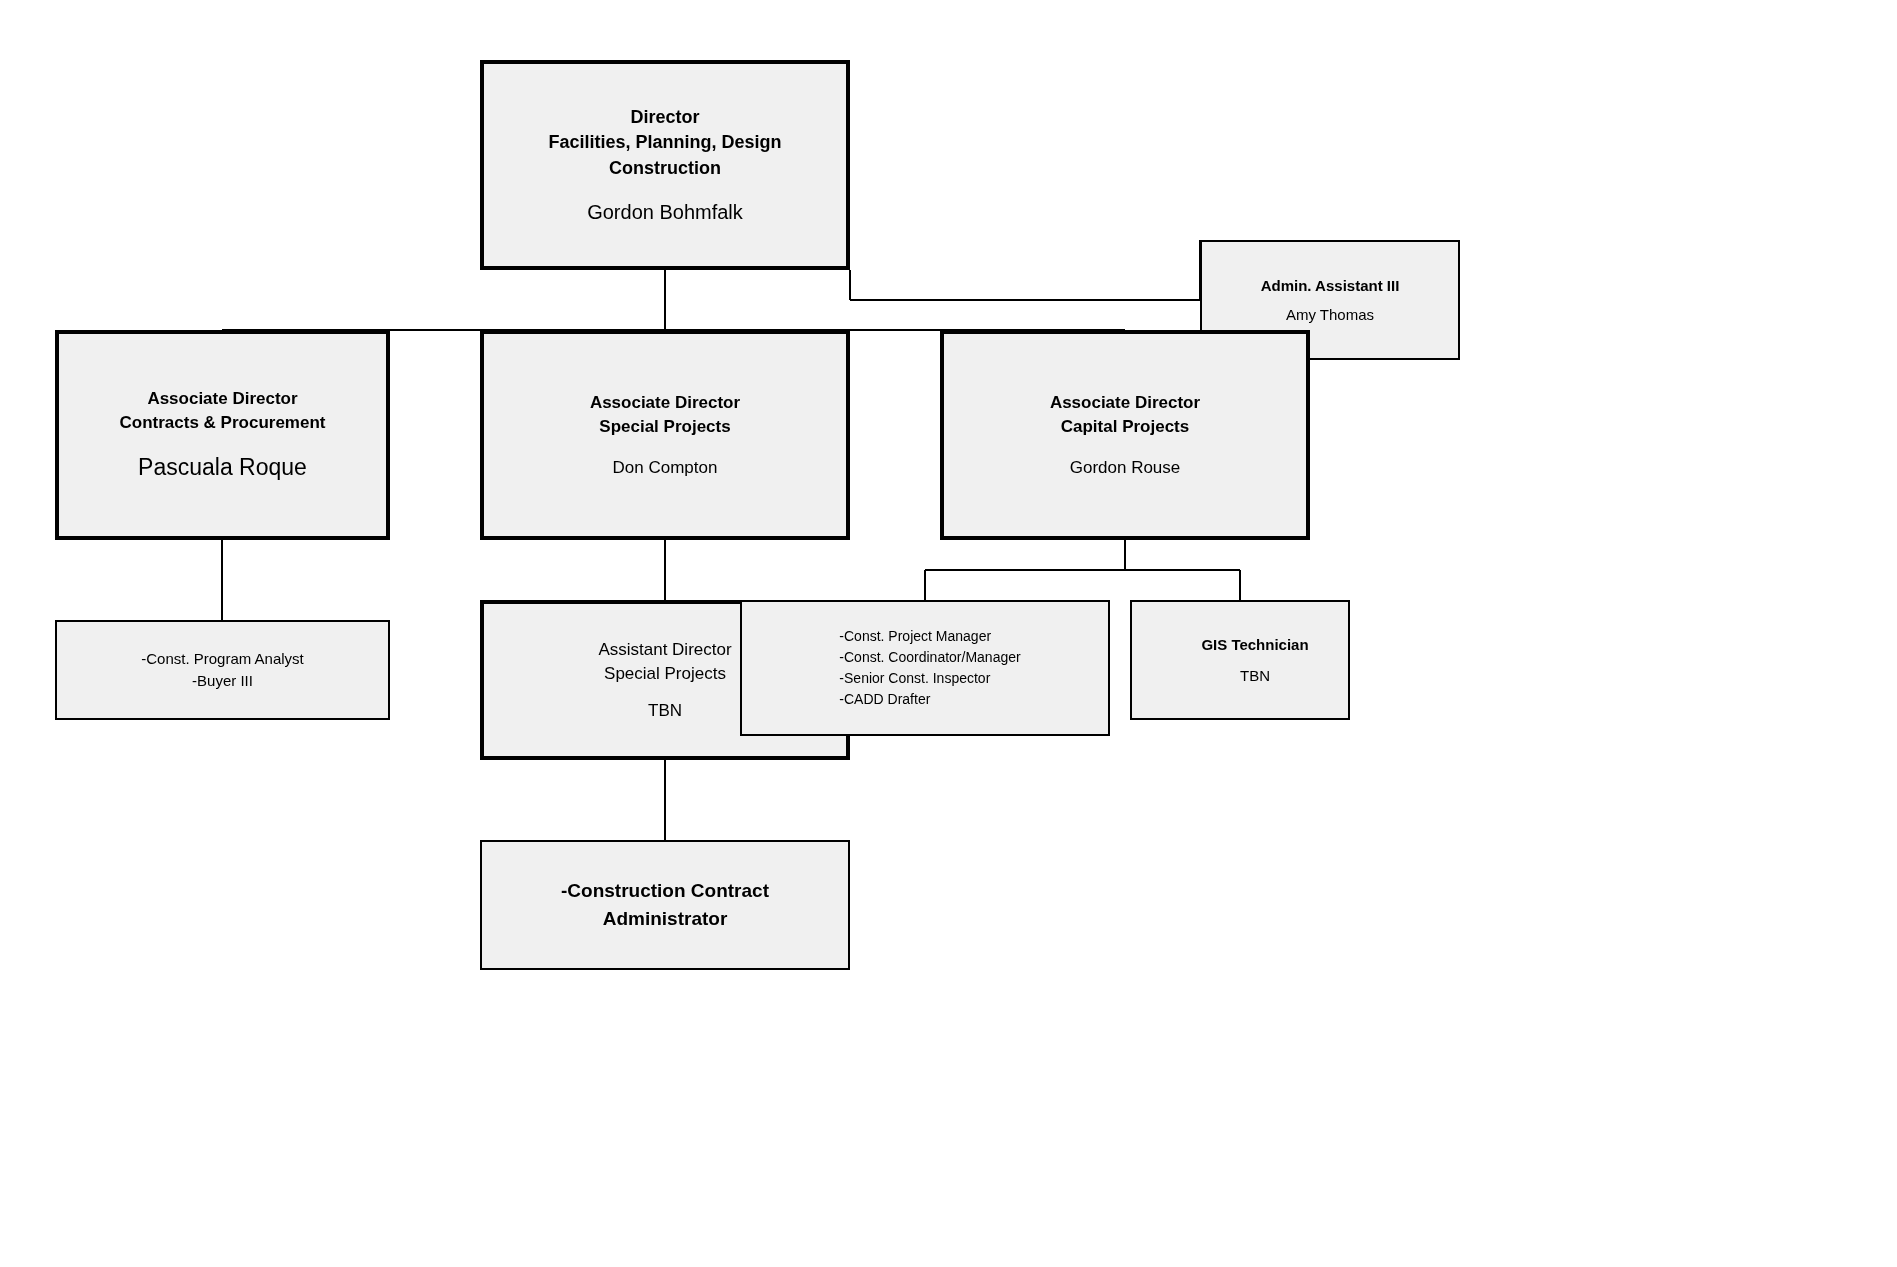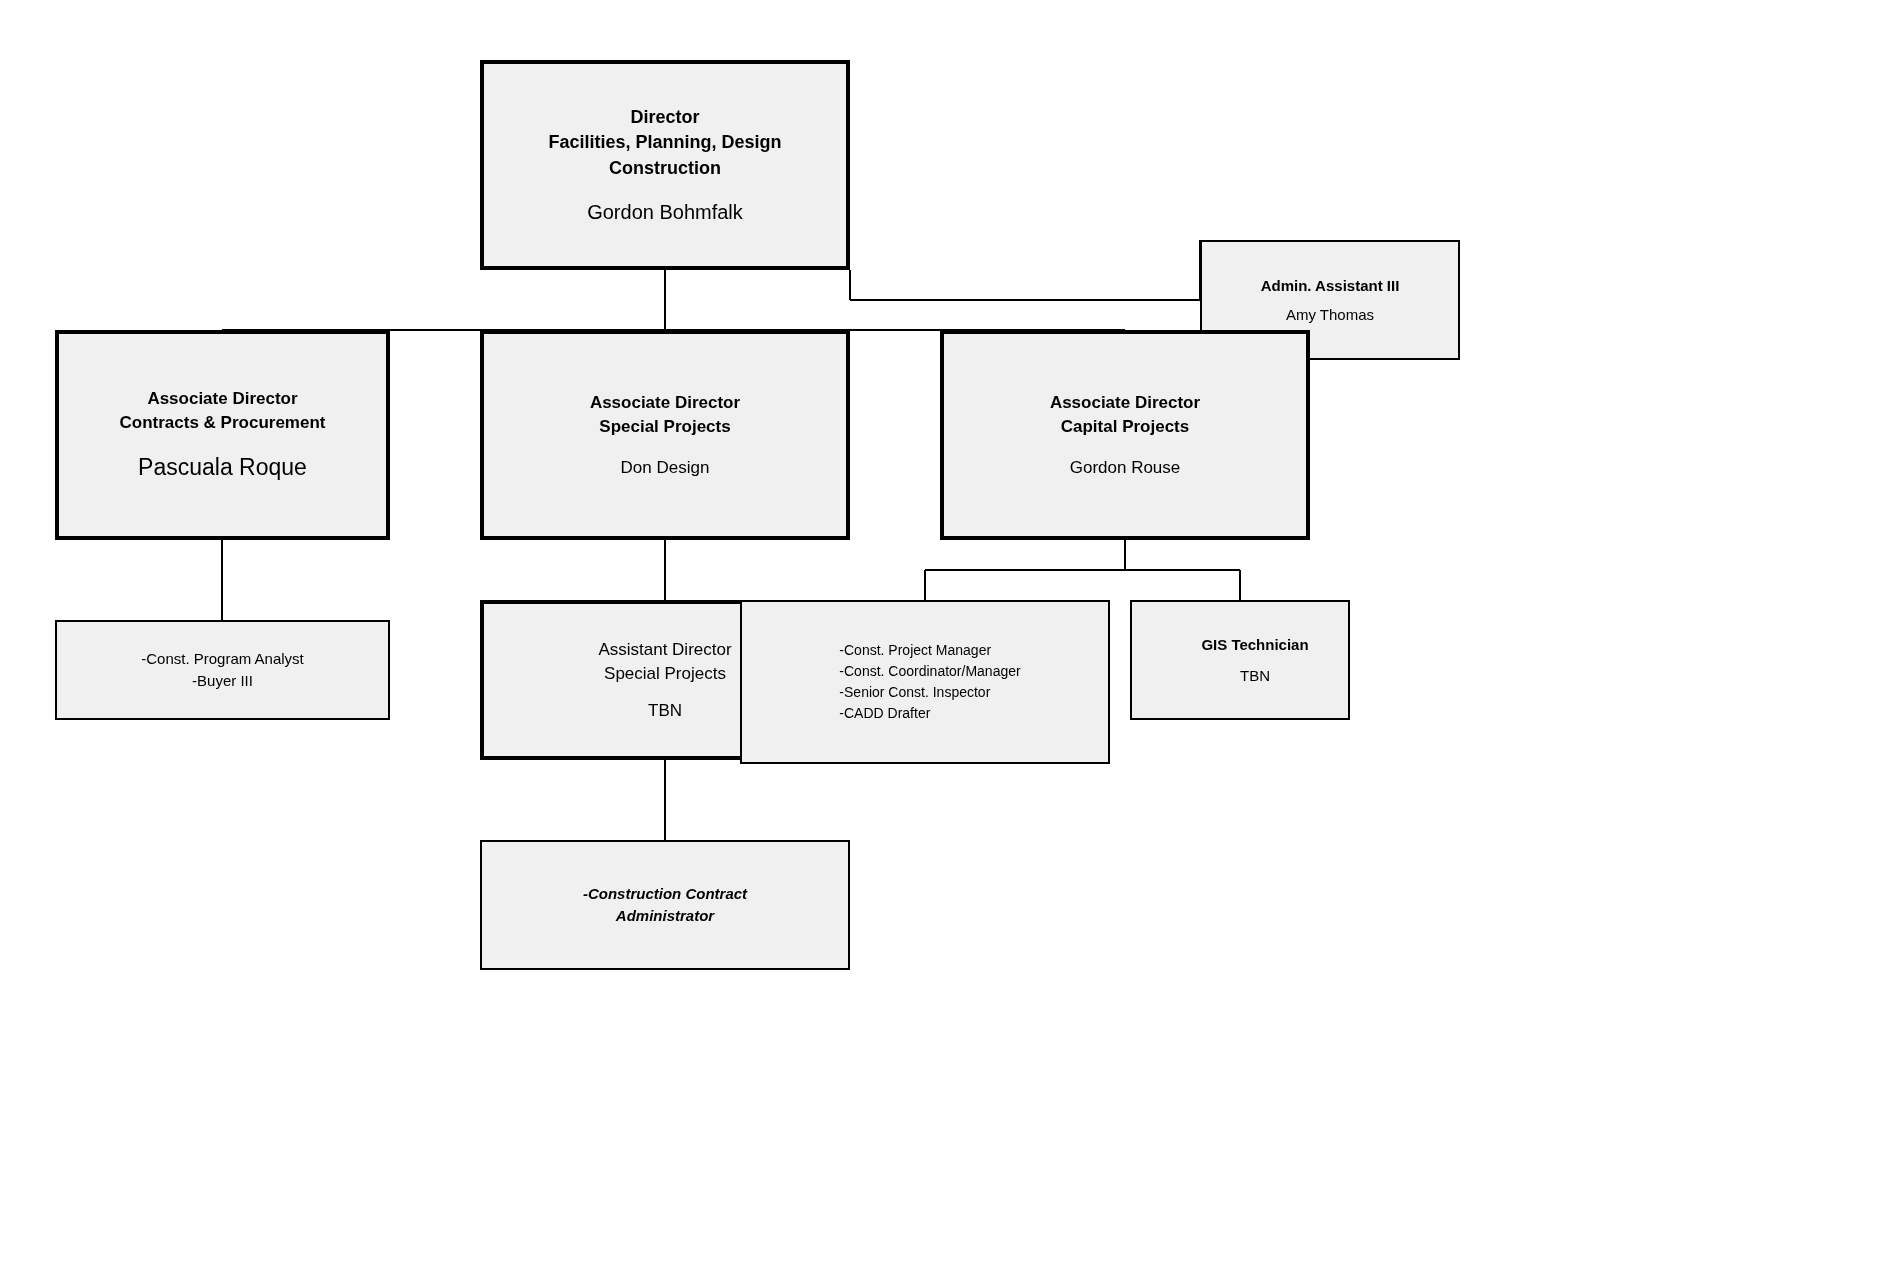--- a/index.html
+++ b/index.html
@@ -111,50 +111,50 @@
 
   <div class="node node-thick" style="left:55px; top:330px; width:335px; height:210px;">
     <div class="node-title" style="white-space:pre-line; font-size:17px; font-weight:bold; line-height:1.4;">Associate Director
 Contracts &amp; Procurement</div>
     <div class="node-name" style="font-size:23px; margin-top:18px;">Pascuala Roque</div>
   </div>
 
   <div class="node node-thick" style="left:480px; top:330px; width:370px; height:210px;">
     <div class="node-title" style="white-space:pre-line; font-size:17px; font-weight:bold; line-height:1.4;">Associate Director
 Special Projects</div>
-    <div class="node-name" style="font-size:17px; margin-top:18px;">Don Design</div>
+    <div class="node-name" style="font-size:17px; margin-top:18px;">Don Compton</div>
   </div>
 
   <div class="node node-thick" style="left:940px; top:330px; width:370px; height:210px;">
     <div class="node-title" style="white-space:pre-line; font-size:17px; font-weight:bold; line-height:1.4;">Associate Director
 Capital Projects</div>
     <div class="node-name" style="font-size:17px; margin-top:18px;">Gordon Rouse</div>
   </div>
 
   <div class="node node-thin" style="left:55px; top:620px; width:335px; height:100px;">
     <div class="node-content" style="white-space:pre-line; font-size:15px;">-Const. Program Analyst
 -Buyer III</div>
   </div>
 
   <div class="node node-thick" style="left:480px; top:600px; width:370px; height:160px;">
     <div class="node-title" style="white-space:pre-line; font-size:17px; font-weight:normal; line-height:1.4;">Assistant Director
 Special Projects</div>
     <div class="node-name" style="font-size:17px; margin-top:14px;">TBN</div>
   </div>
 
-  <div class="node node-thin" style="left:740px; top:600px; width:370px; height:164px;">
+  <div class="node node-thin" style="left:740px; top:600px; width:370px; height:136px;">
     <div class="node-content" style="white-space:pre-line; font-size:14px; text-align:left; padding-left:10px;">-Const. Project Manager
 -Const. Coordinator/Manager
 -Senior Const. Inspector
 -CADD Drafter</div>
   </div>
 
   <div class="node node-thin" style="left:1130px; top:600px; width:220px; height:120px;padding-left:44px;">
     <div class="node-title" style="font-size:15px; font-weight:bold;">GIS Technician</div>
     <div class="node-name" style="font-size:15px; margin-top:12px;">TBN</div>
   </div>
 
   <div class="node node-thin" style="left:480px; top:840px; width:370px; height:130px;">
-    <div class="node-content" style="white-space:pre-line; font-size:15px; font-weight:bold; line-height:1.5;font-style:italic;">-Construction Contract
+    <div class="node-content" style="white-space:pre-line; font-size:19px; font-weight:bold; line-height:1.5;">-Construction Contract
 Administrator</div>
   </div>
 
 </div>
 
 </body></html>

